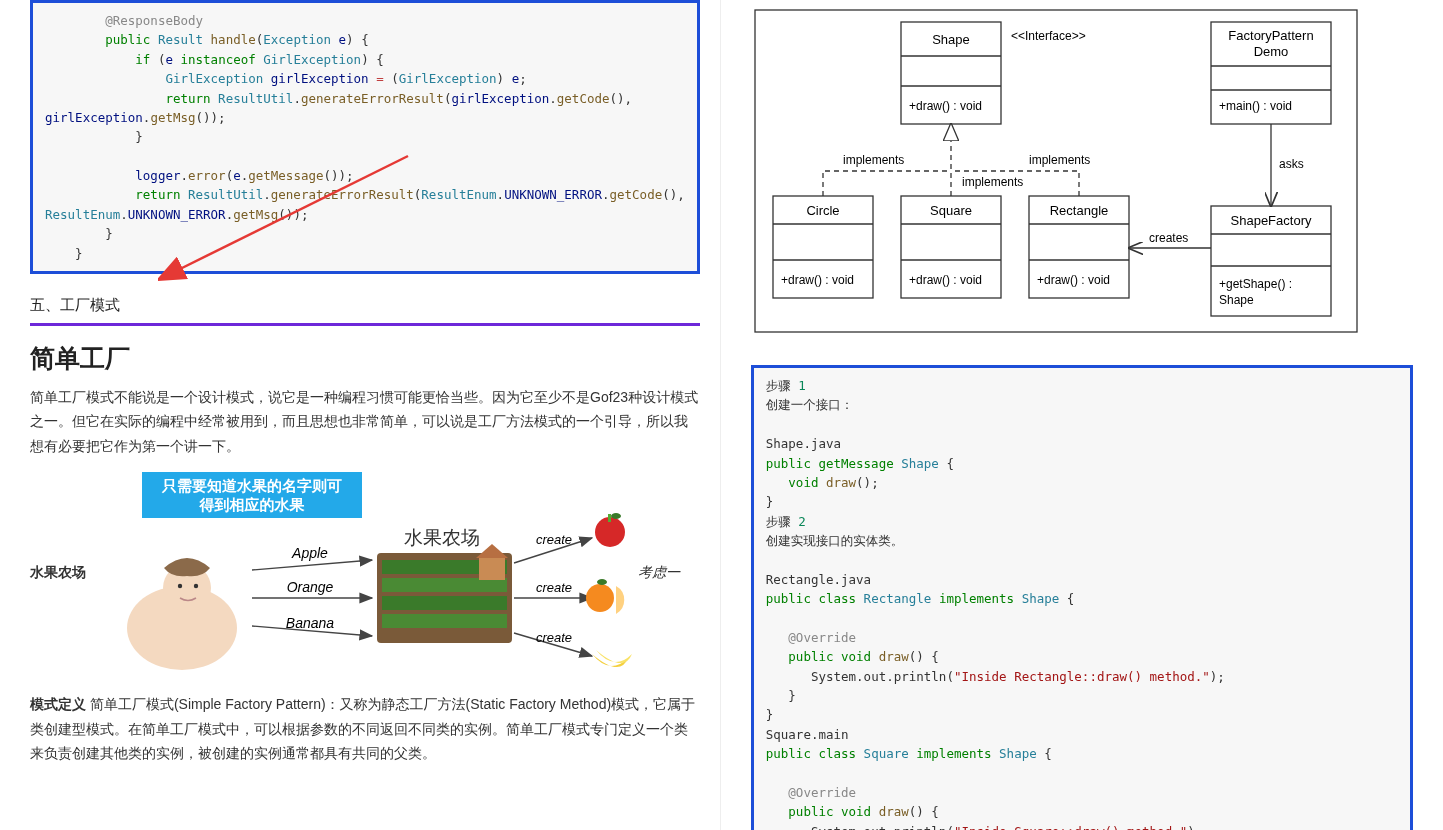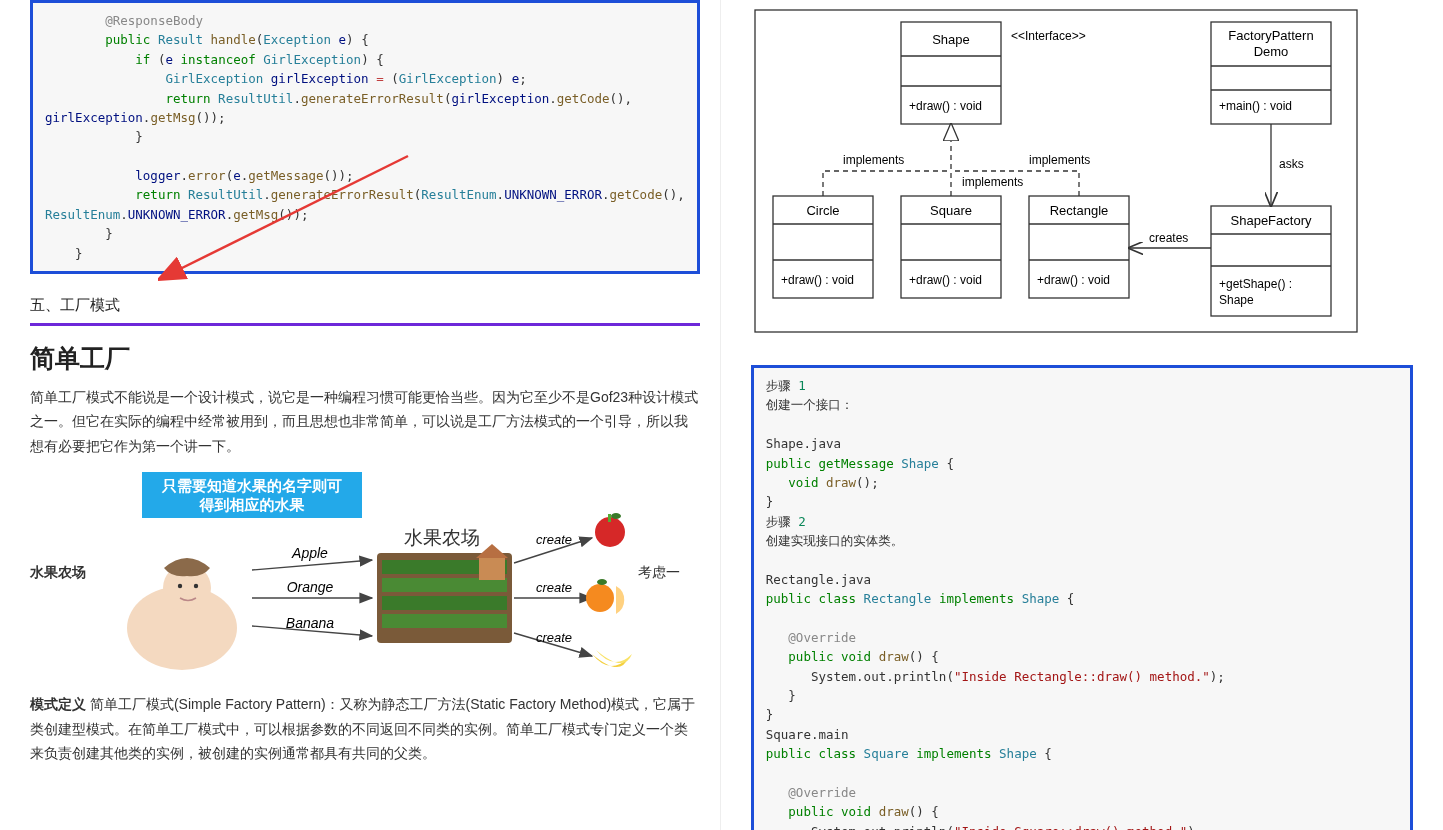--- a/index.html
+++ b/index.html
@@ -70,21 +70,21 @@
 
   
   .illus-wrap {
     display: flex;
     align-items: center;
     font-size: 14px;
     color: #333;
     margin: 6px 0 14px 0;
   }
   .illus-label-left { font-weight: 700; width: 62px; flex-shrink:0; }
-  .illus-label-right { width: 50px; flex-shrink:0; text-align:left; padding-left:6px; }
+  .illus-label-right { width: 50px; flex-shrink:0; text-align:left; padding-left:6px;font-style:italic; }
   .fruit-svg { width: 540px; height: 210px; flex-shrink: 0; }
 
   
   .uml-wrap { margin-top: 6px; margin-bottom: 26px; }
   .uml-svg { width: 610px; height: 330px; }
   .umlbox { fill: #fff; stroke: #333; stroke-width: 1.3; }
   .umltxt { font-family: Arial, sans-serif; font-size: 13px; fill: #000; }
   .sm     { font-size: 12px; }
   .lbl    { font-family: Arial, sans-serif; font-size: 12px; fill: #000; }
   .line   { stroke: #333; stroke-width: 1.3; fill: none; }

